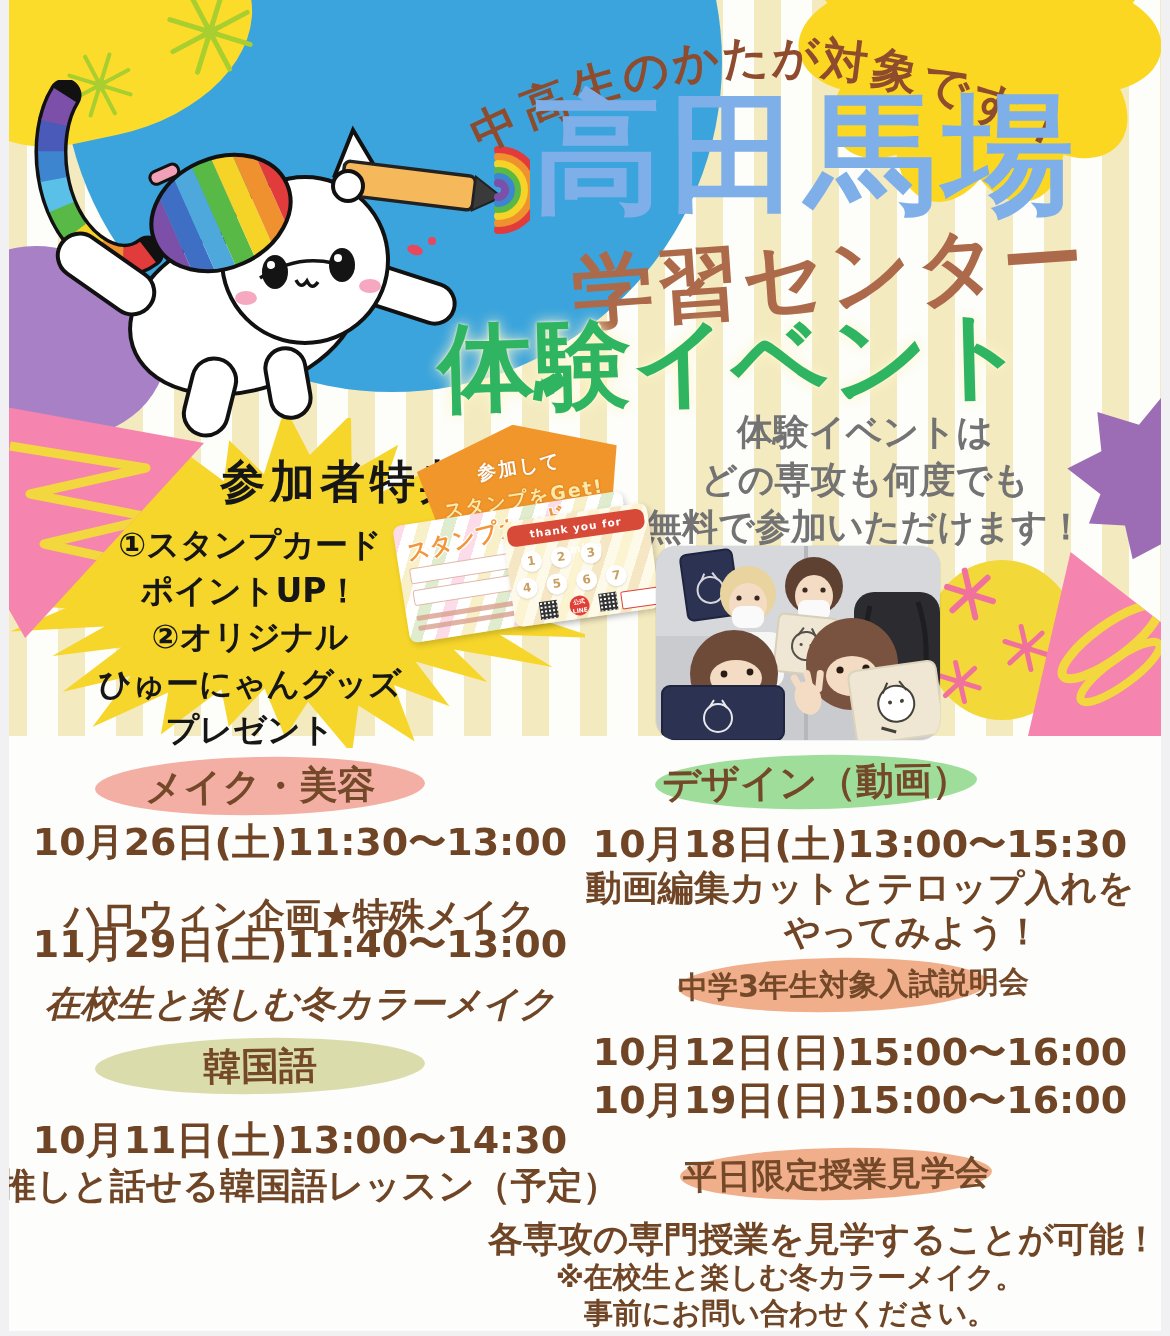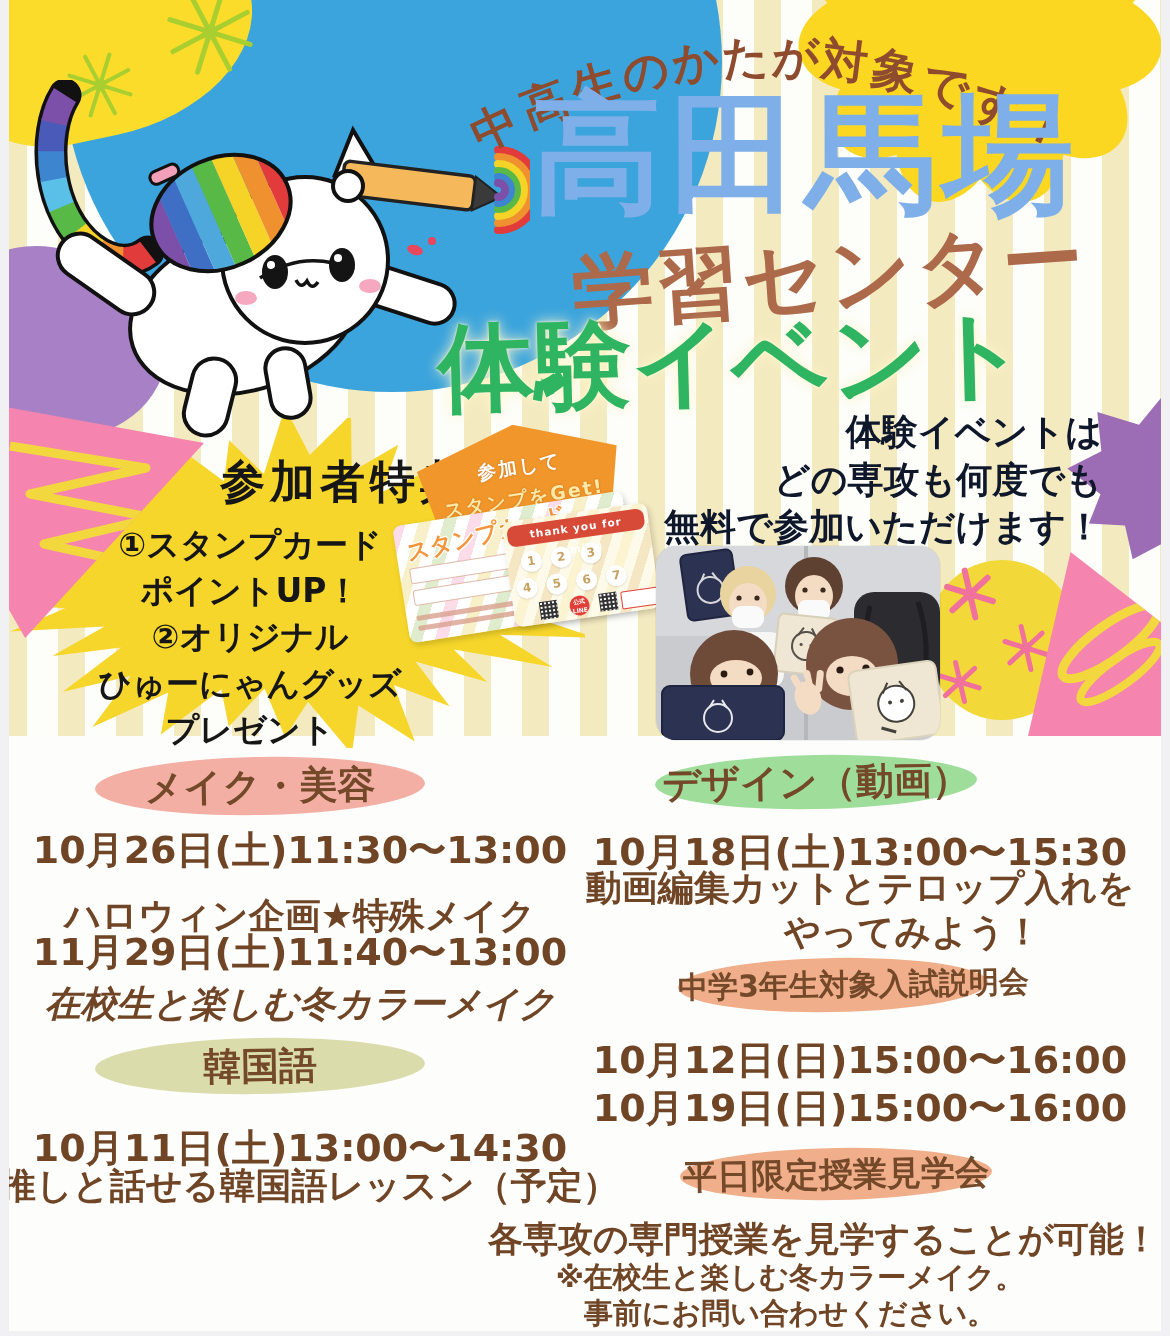--- a/index.html
+++ b/index.html
@@ -22,33 +22,33 @@
   .pink-tri-br{left:1028px;top:552px;width:142px;height:184px;background:#F585AE;
     clip-path:polygon(30% 0%,100% 42%,100% 100%,0% 100%);}
   .edge{background:#F1F1F4;z-index:40;}
   
   .arc{left:0;top:0;width:1170px;height:160px;}
   .arc span{position:absolute;font-size:46px;color:#8E4B2D;}
   .title1{left:532px;top:86px;font-size:130px;line-height:1.05;letter-spacing:7px;color:#7FAFE8;white-space:nowrap;}
   .title2{left:572px;top:222px;font-size:81px;letter-spacing:4px;color:#AC6A4A;white-space:nowrap;transform:rotate(-4deg);}
   .title3{left:438px;top:298px;font-size:96px;letter-spacing:1px;color:#2FB562;white-space:nowrap;transform:rotate(-1.5deg);
     text-shadow:0 0 14px #FFF6C8,0 0 3px #FFFDF2;}
-  .freenote{left:628px;top:408px;width:474px;text-align:right;font-size:36px;line-height:1.32;color:#0f172a;}
+  .freenote{left:628px;top:408px;width:474px;text-align:center;font-size:36px;line-height:1.32;color:#737373;}
   .benefits{left:30px;top:452px;width:440px;text-align:center;color:#161616;}
   .benefits .b-title{font-size:45px;letter-spacing:5px;margin-bottom:10px;text-align:right;}
   .benefits .b-line{font-size:33px;line-height:1.40;}
   
   .pill{border-radius:50%;text-align:center;color:#74492A;white-space:nowrap;transform:rotate(-1deg);}
   .pill-makeup{left:95px;top:757px;width:330px;height:58px;line-height:58px;font-size:38px;background:#F4AFA4;}
   .pill-korean{left:95px;top:1038px;width:330px;height:56px;line-height:56px;font-size:38px;background:#DADDAB;}
   .pill-design{left:655px;top:755px;width:322px;height:54px;line-height:54px;font-size:38px;background:#9FDD9B;}
   .pill-exam{left:678px;top:958px;width:310px;height:54px;line-height:54px;font-size:30px;background:#F0AE8A;overflow:visible;}
   .pill-visit{left:680px;top:1148px;width:312px;height:52px;line-height:52px;font-size:34px;background:#F0AE8A;}
   .t{position:absolute;color:#6F4526;white-space:nowrap;text-align:center;line-height:1.2;}
-  .dt{font-size:38px;margin-top:8px;}
+  .dt{font-size:38px;}
   .ds{font-size:36px;}
   .lcol{left:0px;width:600px;}
   .rcol{left:580px;width:560px;}
   .note1{left:488px;top:1218px;width:660px;font-size:35px;}
   .note2{left:460px;top:1260px;width:660px;font-size:29px;}
   .note3{left:460px;top:1296px;width:660px;font-size:29px;}
   
   .stampcard{left:398px;top:420px;width:268px;height:205px;}
   .sc-env{position:absolute;left:18px;top:4px;width:212px;height:122px;background:#F0962B;
     clip-path:polygon(50% 0%,97% 30%,88% 96%,10% 90%,2% 26%);transform:rotate(-9deg);text-align:center;}

